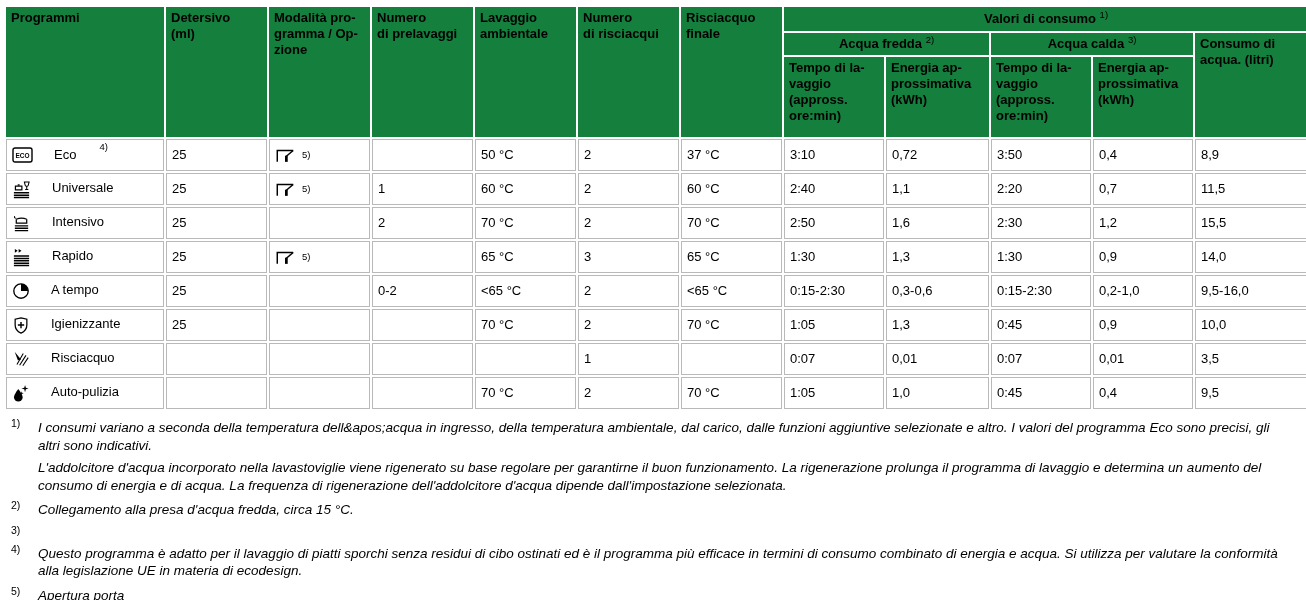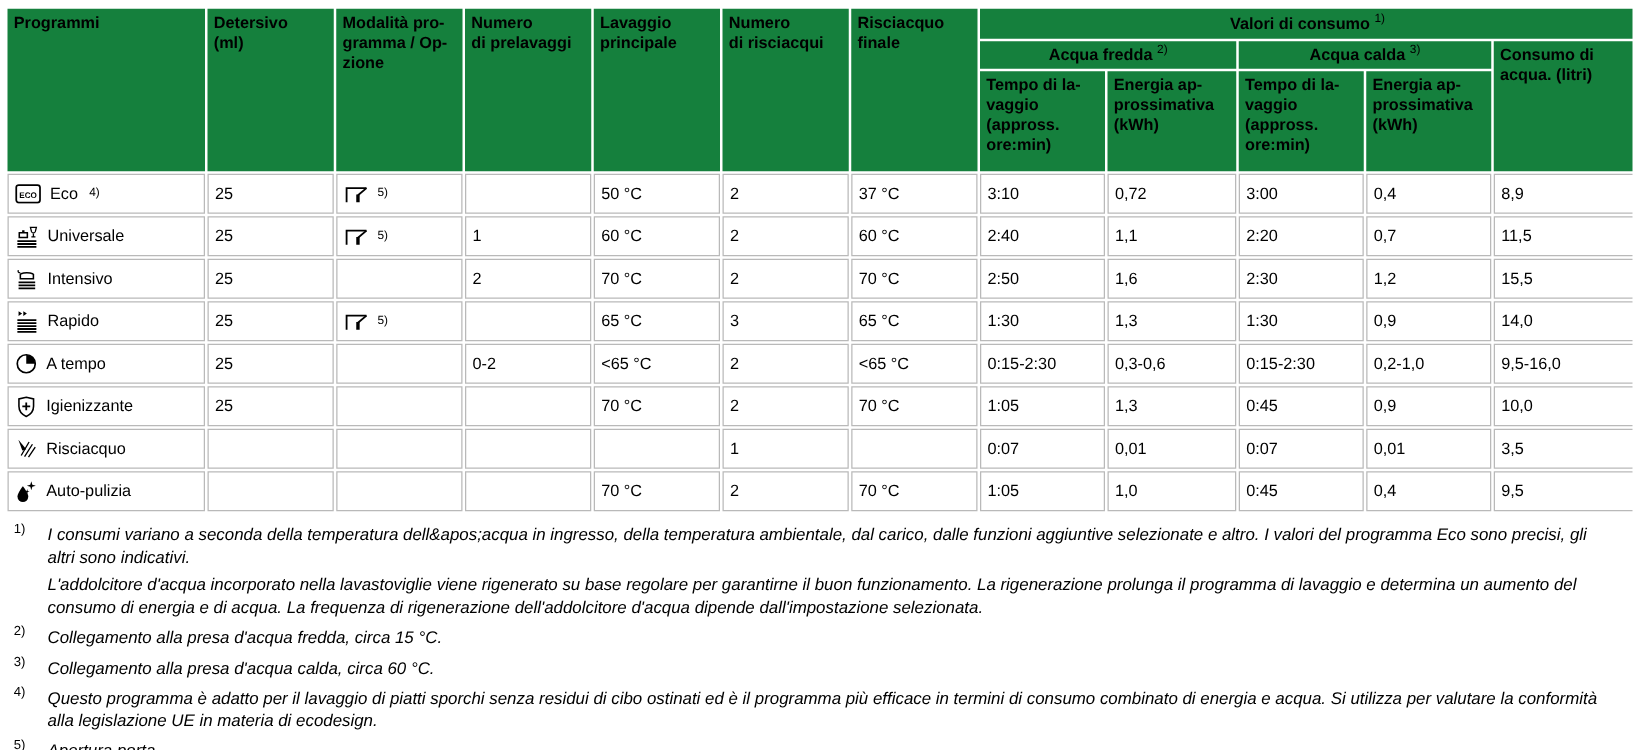--- a/index.html
+++ b/index.html
@@ -11,21 +11,21 @@
   th{background:#15803d;font-weight:bold;font-size:13px;line-height:1.22;
      text-align:left;vertical-align:top;padding:3px 5px;white-space:pre-line;}
   th.center{text-align:center;vertical-align:middle;padding:2px 4px;}
   td{background:#fff;border:1px solid #b9b9b9;font-size:13px;line-height:1.2;
      padding:2px 5px;vertical-align:middle;height:26px;overflow:hidden;}
   tr.hr1 th{height:20px;}
   tr.hr2 th{height:18px;margin-left:44px;}
   tr.hr3 th{height:74px;margin-top:27px;}
   sup{font-size:9.5px;font-weight:normal;vertical-align:super;line-height:0;}
   td sup{margin-left:2px;}
-  .prog{display:flex;align-items:center;gap:7px;}
+  .prog{display:flex;gap:21px;}
   .picon{flex:none;display:inline-flex;align-items:center;}
   .mod{display:flex;align-items:center;gap:5px;}
 
   .footnotes{padding:8px 2px 0 2px;}
   .fn{display:flex;margin-bottom:7px;}
   .fnm{flex:none;width:27px;padding-left:5px;font-size:10.5px;font-style:normal;
        position:relative;top:-2px;}
   .fnt{font-size:13.5px;font-style:italic;line-height:1.3;}
   .fnt p{margin:0 12px 5px 0;}
   .fnt p:last-child{margin-bottom:0;}
@@ -55,21 +55,21 @@
         <tr class="hr1">
     <th rowspan="3">Programmi</th>
     <th rowspan="3">Detersivo
 (ml)</th>
     <th rowspan="3">Modalità pro-
 gramma / Op-
 zione</th>
     <th rowspan="3">Numero
 di prelavaggi</th>
     <th rowspan="3">Lavaggio
-principale</th>
+ambientale</th>
     <th rowspan="3">Numero
 di risciacqui</th>
     <th rowspan="3">Risciacquo
 finale</th>
     <th colspan="5" class="center"><span>Valori di consumo</span> <sup>1)</sup></th>
   </tr>
   <tr class="hr2">
     <th colspan="2" class="center"><span>Acqua fredda</span> <sup>2)</sup></th>
     <th colspan="2" class="center"><span>Acqua calda</span> <sup>3)</sup></th>
     <th rowspan="2">Consumo di
@@ -117,21 +117,21 @@
       </span>
               <sup>5)</sup>
     </div>
           </td>
     <td></td>
     <td>50 °C</td>
     <td>2</td>
     <td>37 °C</td>
     <td>3:10</td>
     <td>0,72</td>
-    <td>3:00</td>
+    <td>3:50</td>
     <td>0,4</td>
     <td>8,9</td>
   </tr>
 
   <tr>
     <td>
             <div class="prog">
       <span class="picon">
         <svg width="19" height="19" viewBox="0 0 20 20">
                   <path d="M13 2 h5 l-.9 3.6 a1.7 1.7 0 0 1 -3.2 0 Z" fill="none" stroke="#000" stroke-width="1.1"></path>
@@ -343,23 +343,20 @@
     </div>
   </div>
   <div class="fn">
     <span class="fnm">2)</span>
     <div class="fnt">
           <p>Collegamento alla presa d'acqua fredda, circa 15 °C.</p>
         </div>
   </div>
   <div class="fn">
     <span class="fnm">3)</span>
-    <div class="fnt">
-          <p>Collegamento alla presa d'acqua calda, circa 60 °C.</p>
-        </div>
   </div>
   <div class="fn">
     <span class="fnm">4)</span>
     <div class="fnt">
           <p>Questo programma è adatto per il lavaggio di piatti sporchi senza residui di cibo ostinati ed è il programma più efficace in termini di consumo combinato di energia e acqua. Si utilizza per valutare la conformità alla legislazione UE in materia di ecodesign.</p>
         </div>
   </div>
   <div class="fn">
     <span class="fnm">5)</span>
     <div class="fnt">

